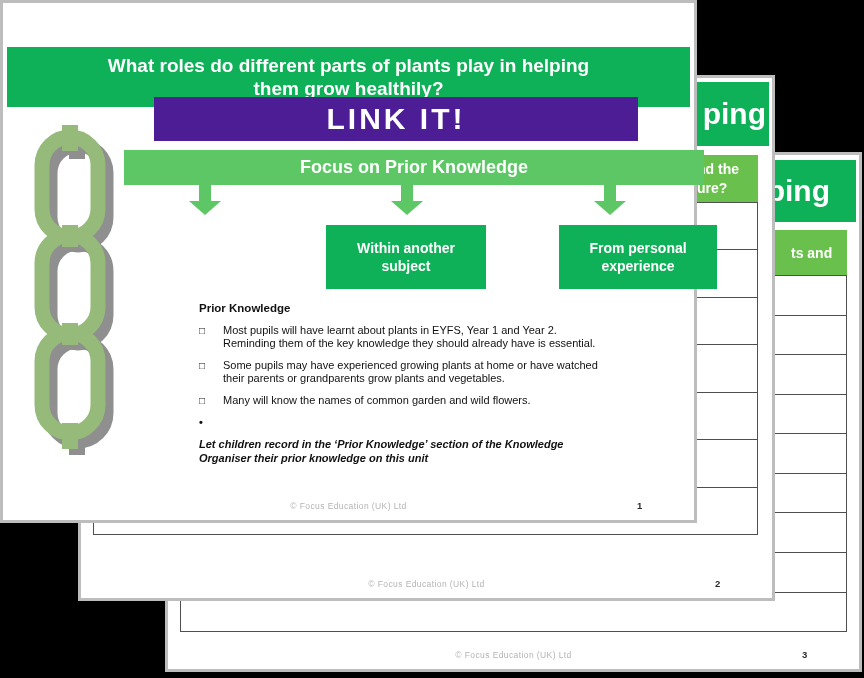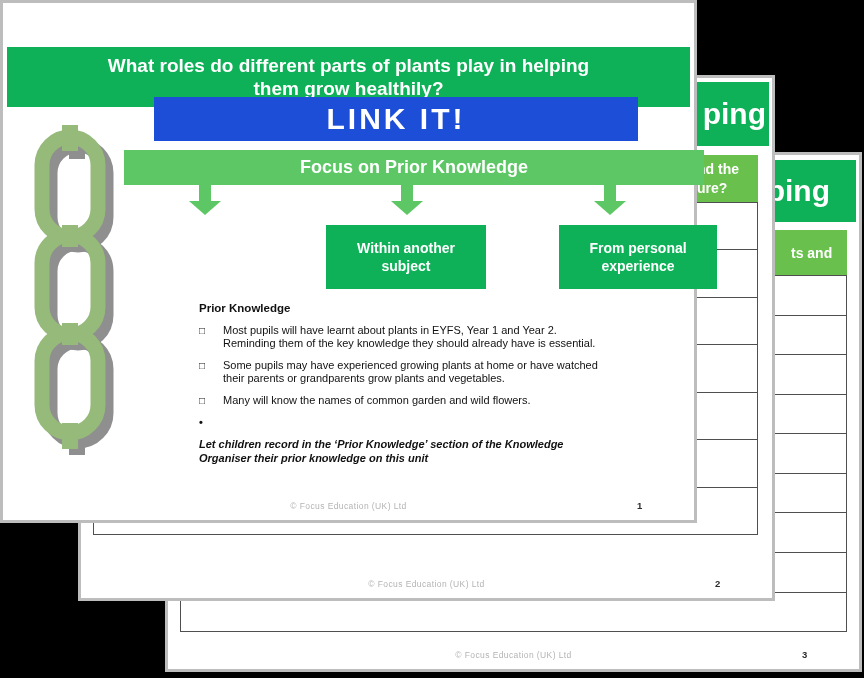--- a/index.html
+++ b/index.html
@@ -41,21 +41,21 @@
   
   .title-banner {
     left:4px; top:3px; right:4px; height:60px;
     background:#0fb158; color:#fff;
     display:flex; flex-direction:column; align-items:center; justify-content:center;
     position:absolute; font-weight:bold; font-size:19px; line-height:23px; text-align:center;margin-top:41px;
   }
   .chain-wrap { position:absolute; left:26px; top:122px; width:96px; height:332px; }
   .linkit-banner {
     position:absolute; left:151px; top:94px; width:484px; height:44px;
-    background:#1d4ed8; color:#fff; font-weight:bold; font-size:30px; letter-spacing:3px;
+    background:#4c1d95; color:#fff; font-weight:bold; font-size:30px; letter-spacing:3px;
     display:flex; align-items:center; justify-content:center;
   }
   .focus-banner {
     position:absolute; left:121px; top:147px; width:580px; height:35px;
     background:#5dc765; color:#fff; font-weight:bold; font-size:18px;
     display:flex; align-items:center; justify-content:center;
   }
   .down-arrow { position:absolute; top:182px; width:36px; height:30px; }
   .green-box {
     position:absolute; top:222px; height:64px;

